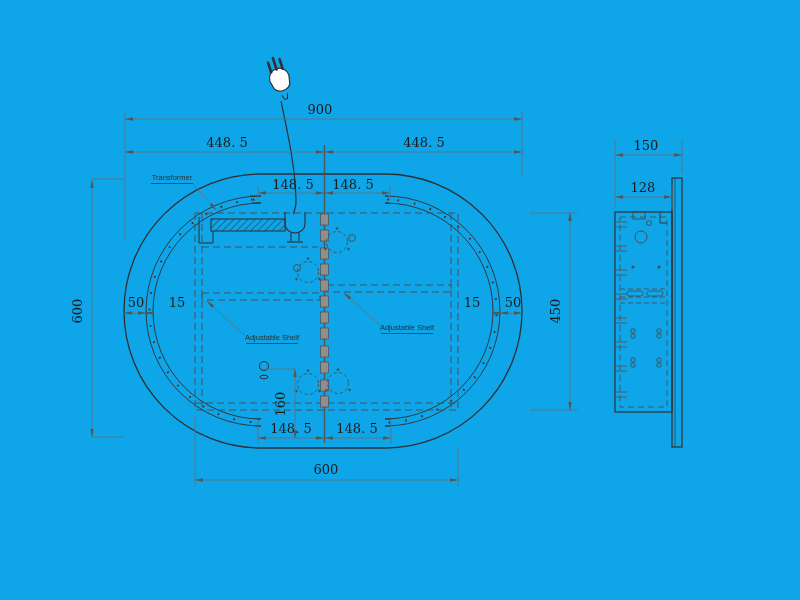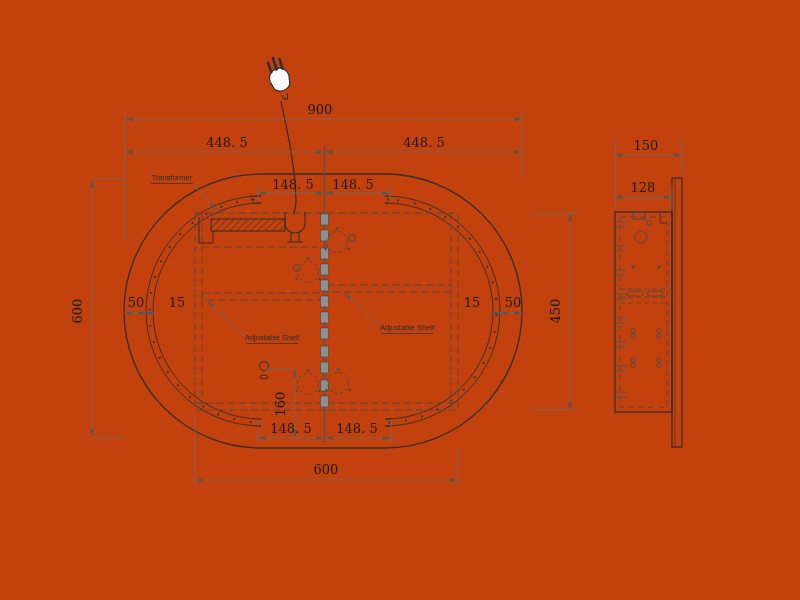--- a/index.html
+++ b/index.html
@@ -1,16 +1,16 @@
 <!DOCTYPE html>
 <html><head>
 <meta charset="utf-8">
 <style>
   html,body{margin:0;padding:0;background:#ffffff;}
-  .canvas{width:800px;height:600px;background:#c2410c;position:relative;overflow:hidden;}
+  .canvas{width:800px;height:600px;background:#0ea5e9;position:relative;overflow:hidden;}
   svg{display:block;}
   .dim{font-family:"DejaVu Serif", serif;font-size:13px;fill:#1c1c1c;}
   .dim-v{font-family:"DejaVu Serif", serif;font-size:13px;fill:#1c1c1c;}
   .lbl{font-family:"Liberation Sans", sans-serif;font-size:7.5px;fill:#2f2f2f;}
 </style>
 </head>
 <body>
 
 <div class="canvas">
 <svg width="800" height="600" viewBox="0 0 800 600" xmlns="http://www.w3.org/2000/svg">

